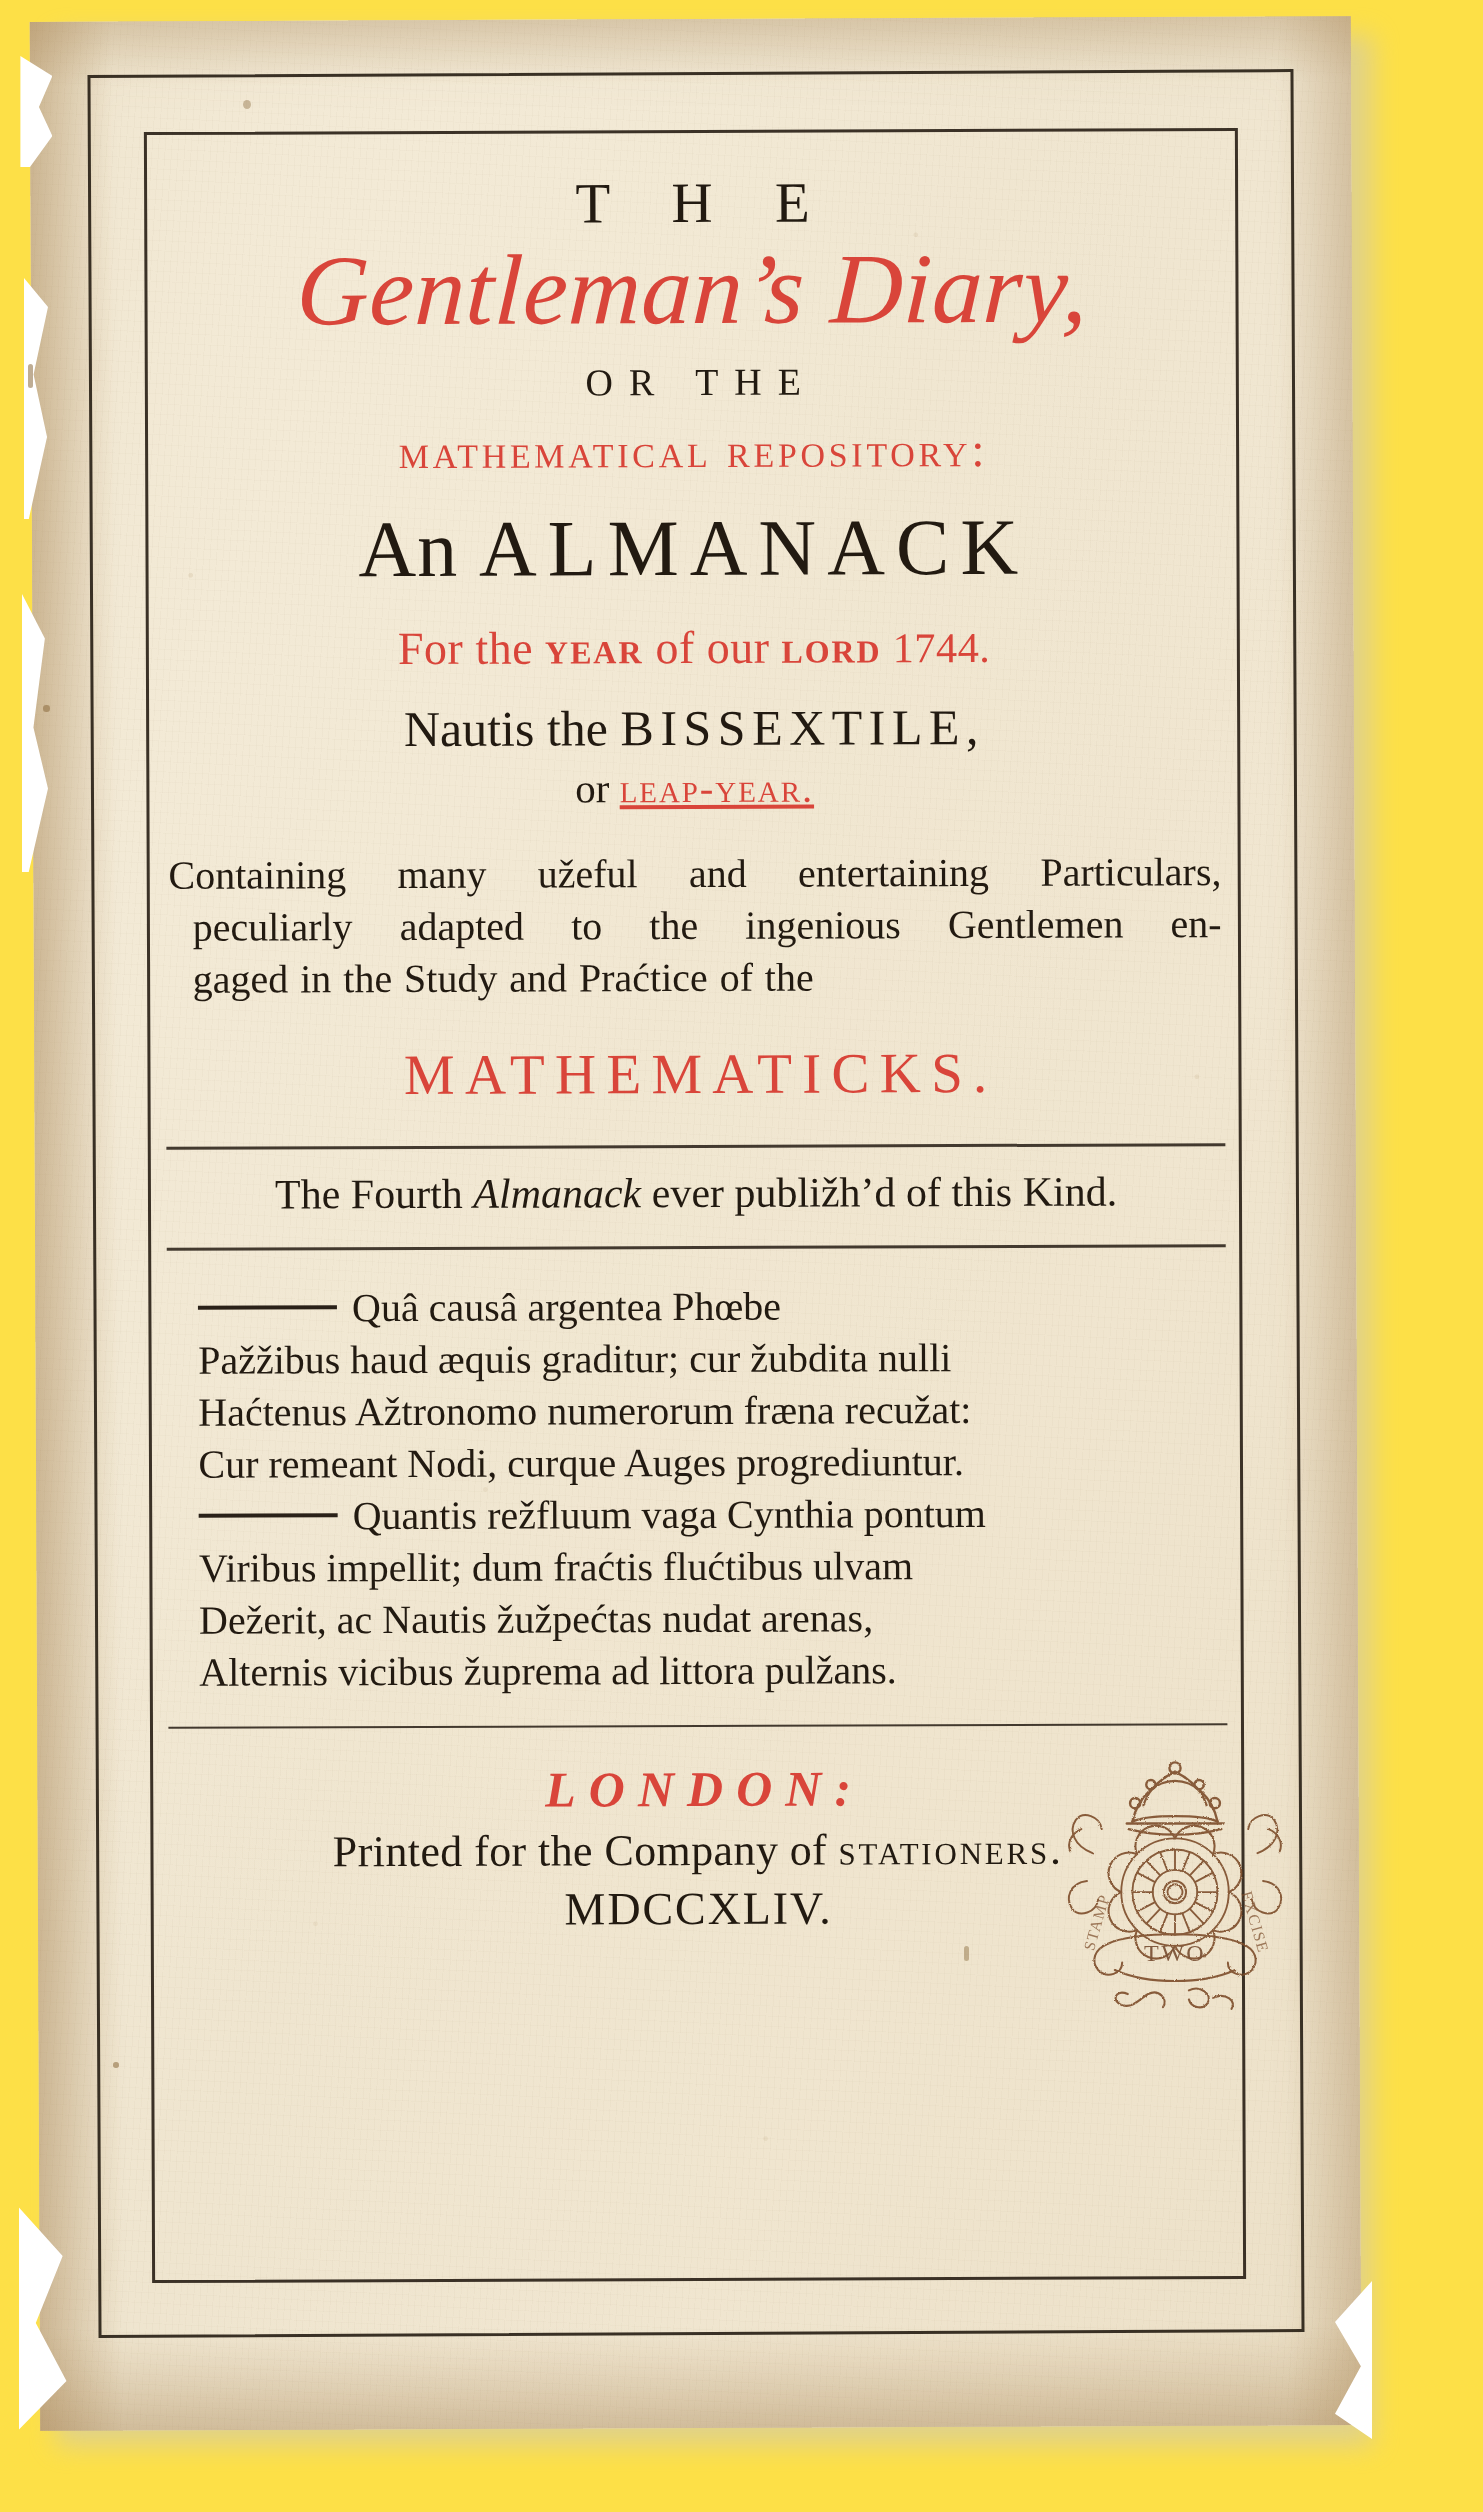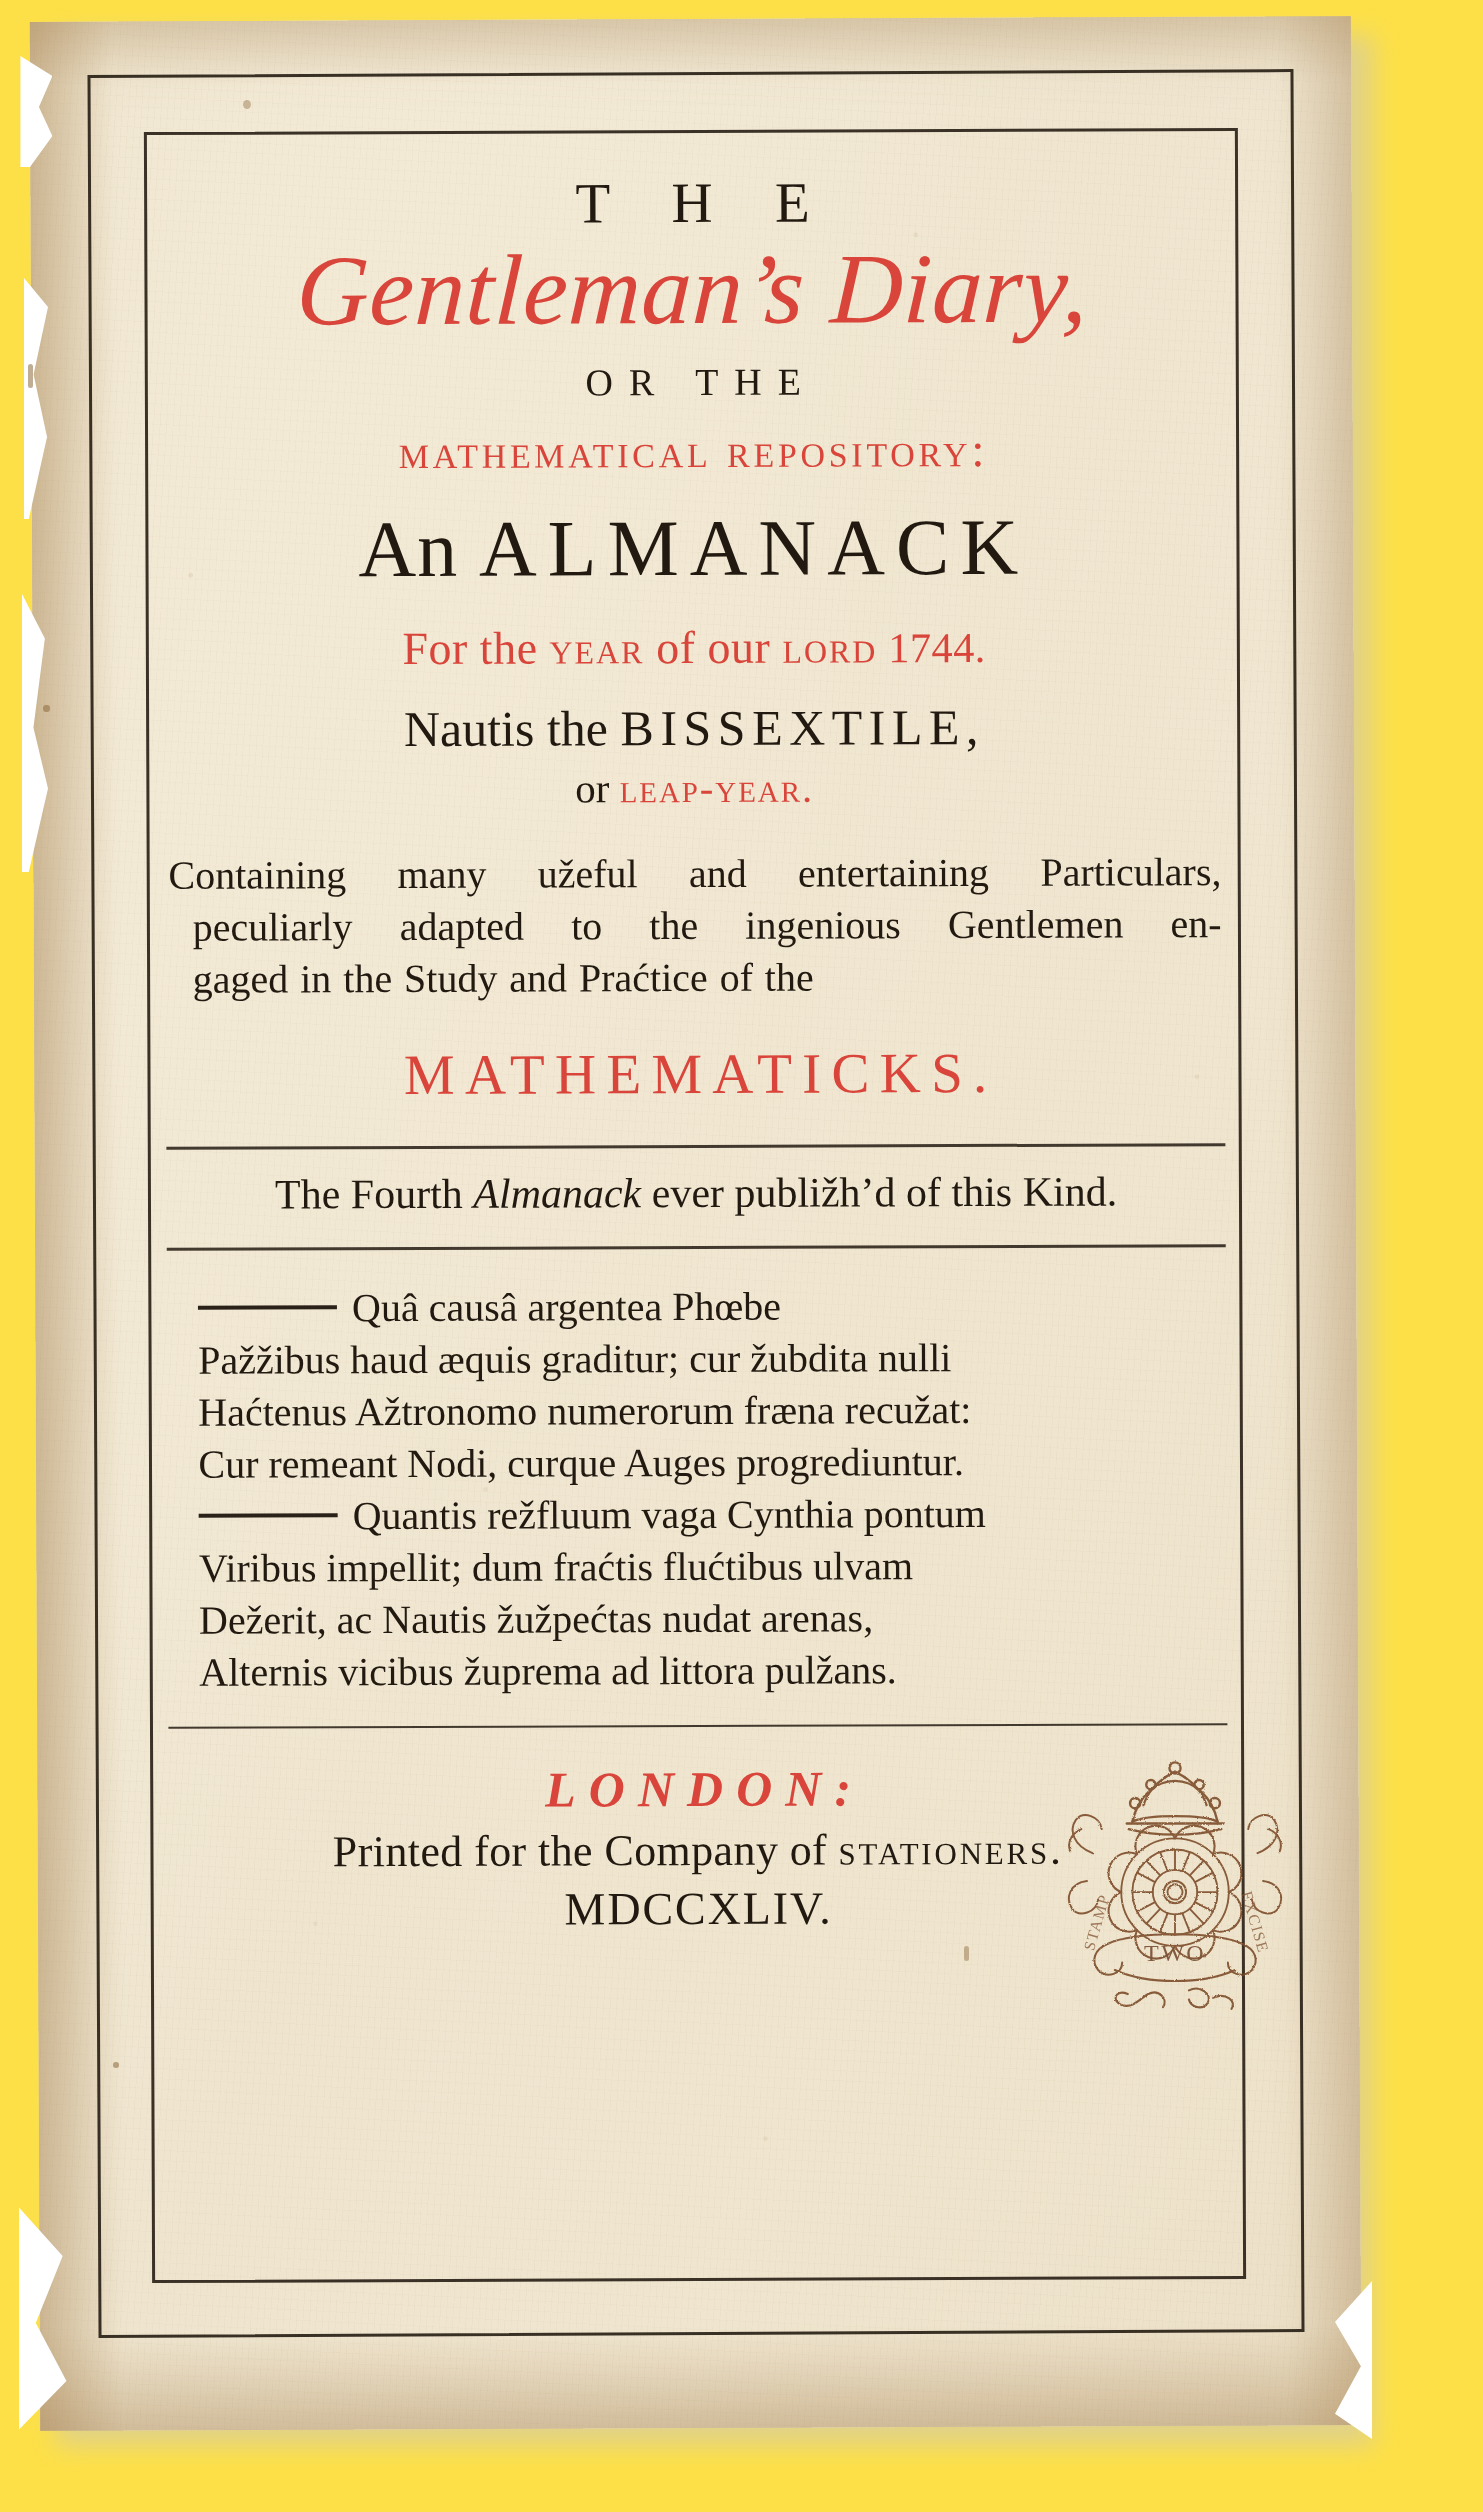--- a/index.html
+++ b/index.html
@@ -166,36 +166,36 @@
     letter-spacing: 0.9px;
   }
   .l-almanack .caps { letter-spacing: 11px; }
 
   
   .l-year {
     font-size: 46px;
     margin-top: 37px;
     letter-spacing: 0.5px;
   }
-  .l-year .sc { font-variant: small-caps; text-transform: lowercase; letter-spacing: 1.9px; }
+  .l-year .sc { font-variant: small-caps; text-transform: lowercase; letter-spacing: 1.9px; font-weight: bold; }
   .l-year .num { font-size: .92em; }
 
   
   .l-bissextile {
     font-size: 50px;
     margin-top: 32px;
   }
   .l-bissextile .caps { letter-spacing: 6.5px; }
 
   
   .l-leap {
     font-size: 41px;
     margin-top: 15px;
   }
-  .l-leap .sc { font-variant: small-caps; text-transform: lowercase; letter-spacing: 1.9px; }
+  .l-leap .sc { font-variant: small-caps; text-transform: lowercase; letter-spacing: 1.9px; text-decoration: underline; }
 
   
   .l-para {
     font-size: 40px;
     line-height: 1.30;
     margin-top: 39px;
     text-align: justify;
     padding: 0 13px;
     word-spacing: 1.9px;
   }

